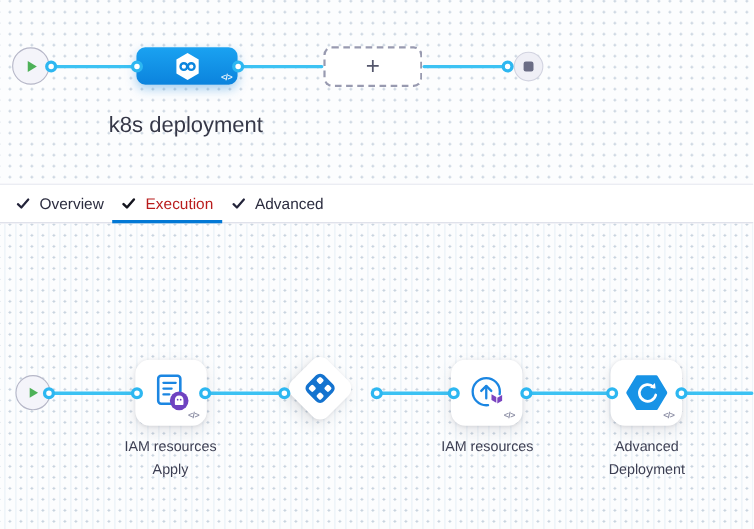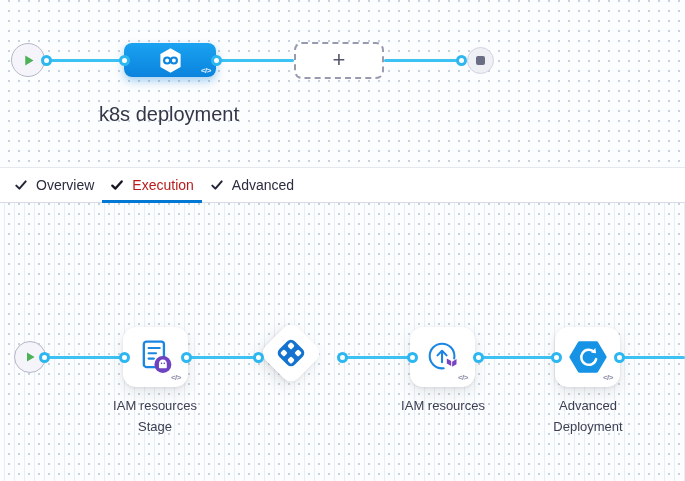--- a/index.html
+++ b/index.html
@@ -222,21 +222,21 @@
       <svg width="38" height="34" viewBox="0 0 40 36">
         <path d="M11 3h18l9 15-9 15H11L2 18z" fill="#1793e6" stroke="#1793e6" stroke-width="3.5" stroke-linejoin="round"></path>
         <path d="M26.5 12.6a8 8 0 1 0 2.1 7.6" fill="none" stroke="#ffffff" stroke-width="2.6" stroke-linecap="round"></path>
         <path d="M27.8 8.6l.7 5.3-5.3-.6z" fill="#ffffff"></path>
       </svg>
       <span class="code-toggle code-gray" style="right:7px;bottom:5px">&lt;/&gt;</span>
     </div>
 
     <div class="step-label" style="left:90px;top:192px;width:130px">
       <div>IAM resources</div>
-        <div>Stage</div>
+        <div>Apply</div>
     </div>
     <div class="step-label" style="left:378px;top:192px;width:130px">
       <div>IAM resources</div>
     </div>
     <div class="step-label" style="left:523px;top:192px;width:130px">
       <div>Advanced</div>
         <div>Deployment</div>
     </div>
   </div>
 </div>

